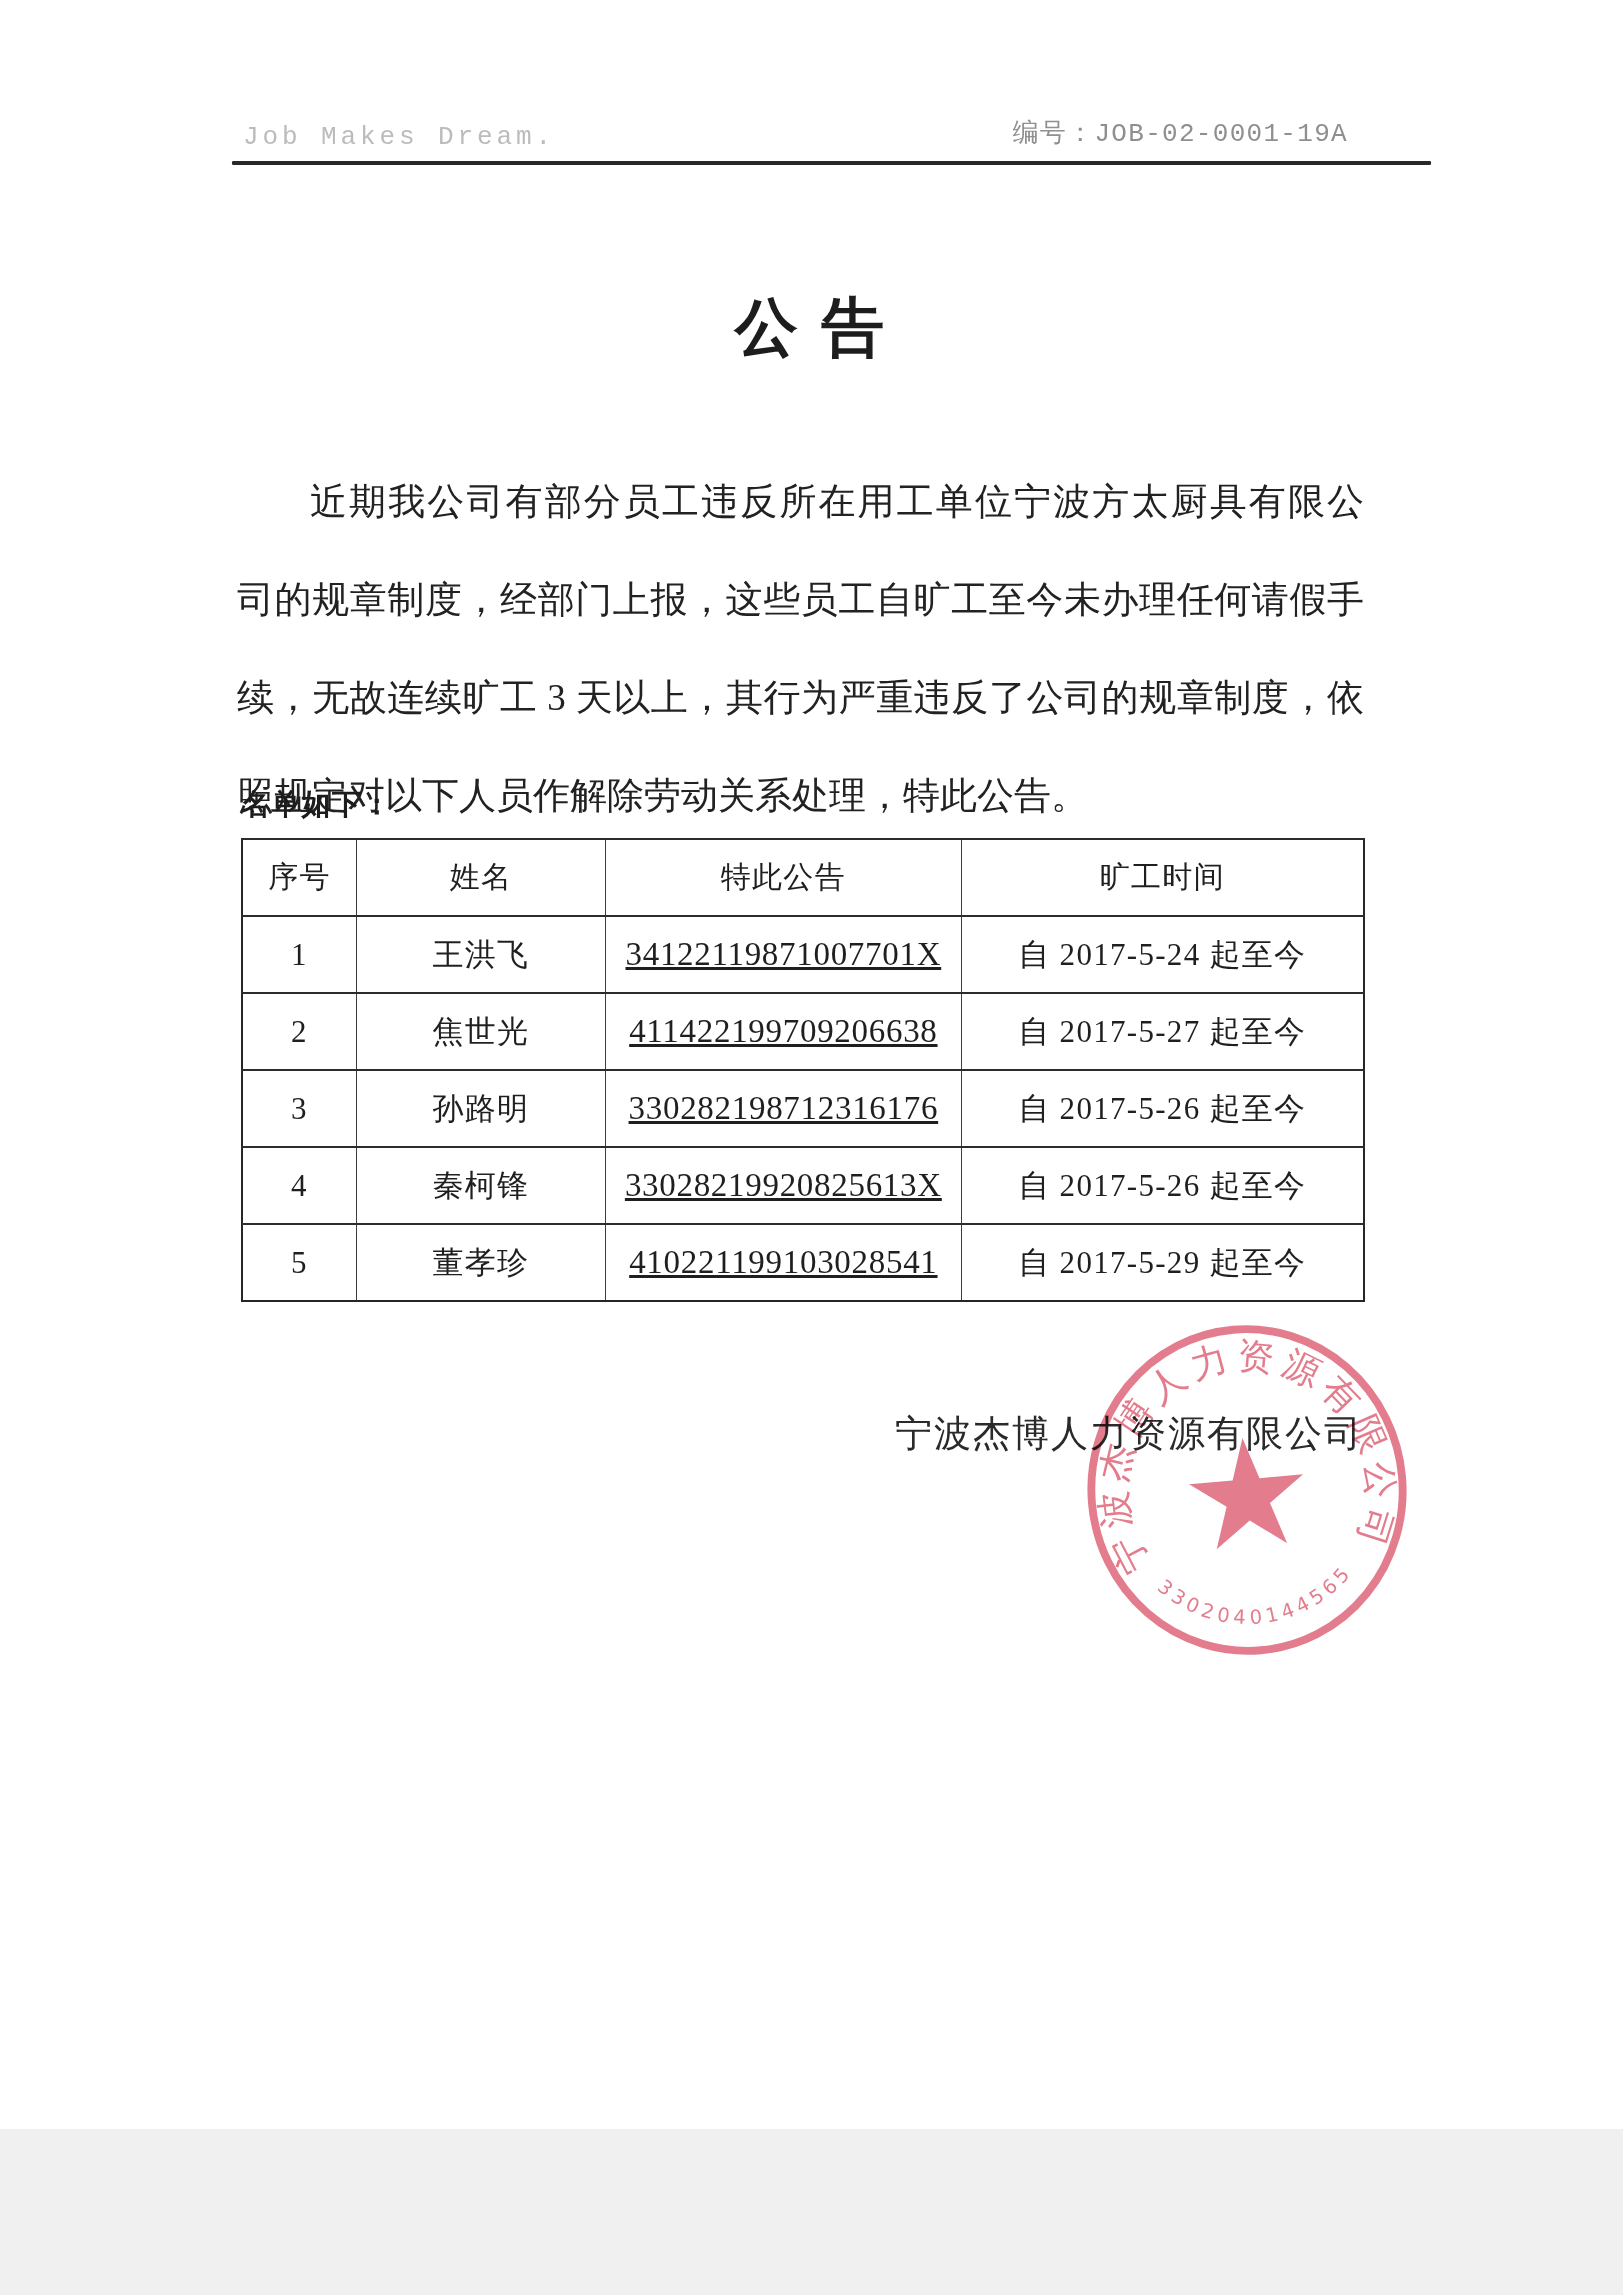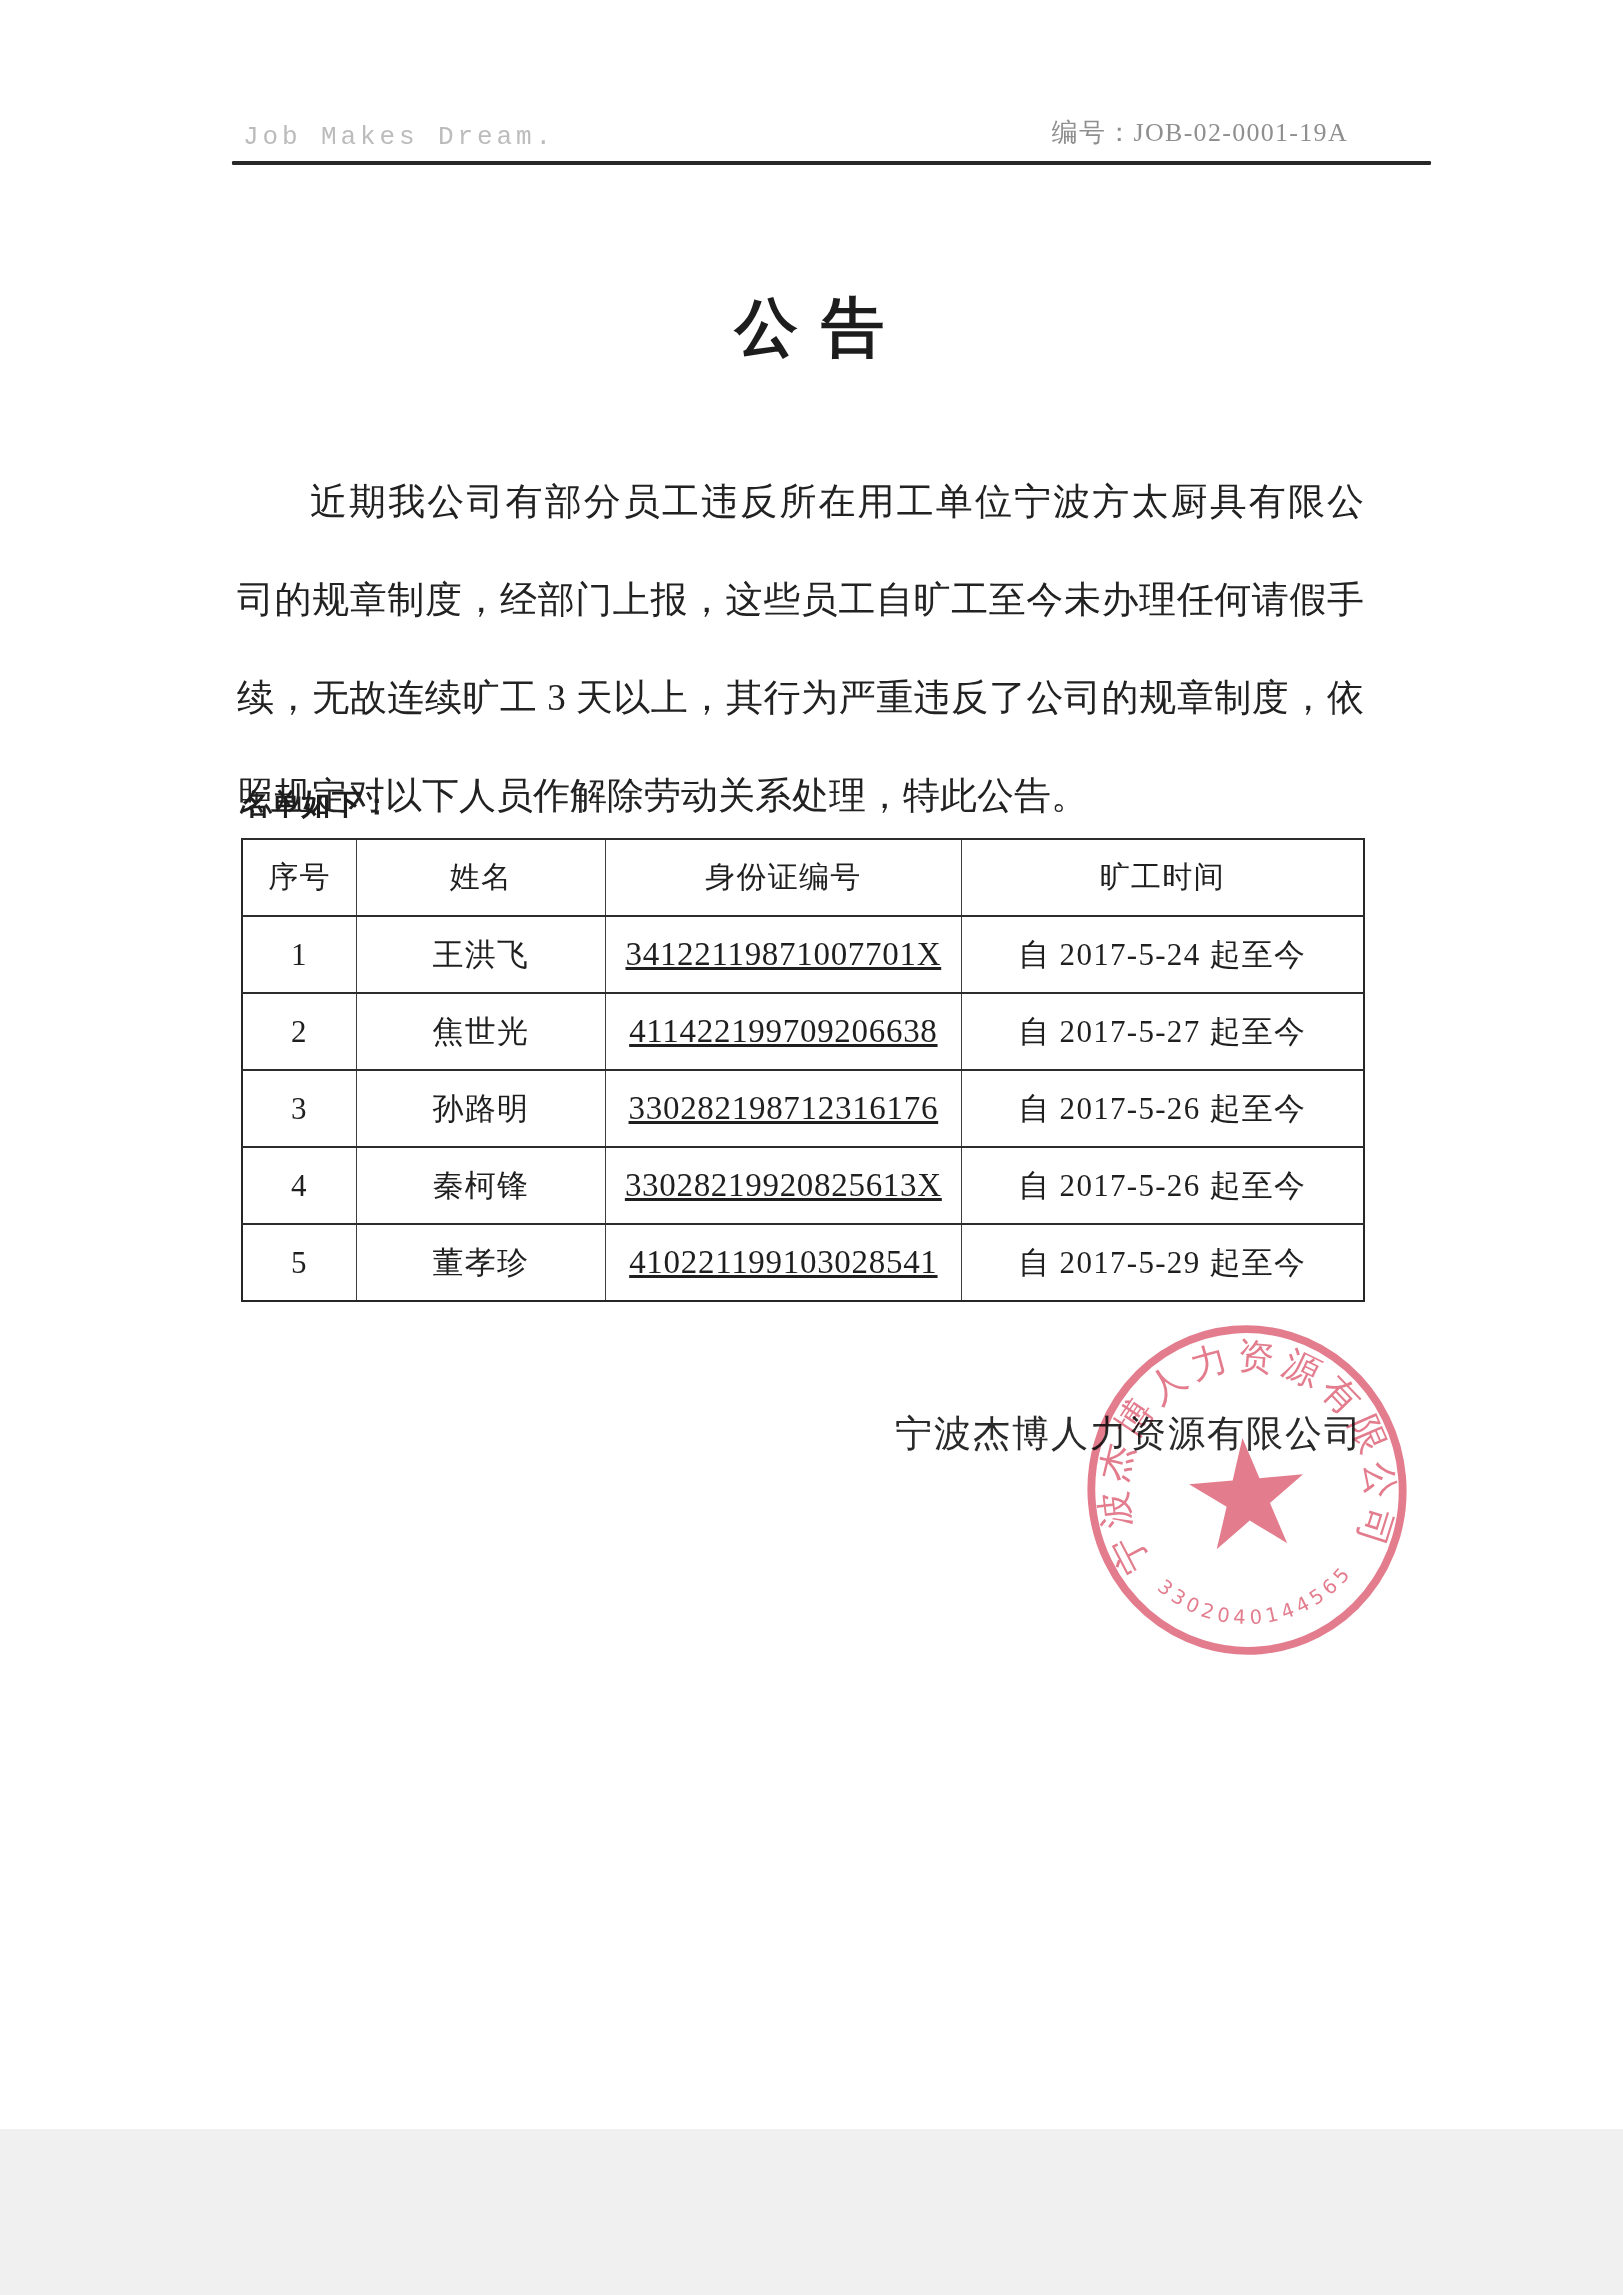--- a/index.html
+++ b/index.html
@@ -12,21 +12,21 @@
     overflow:hidden;
   }
   
   .hdr-slogan {
     position:absolute; left:243px; top:122px;
     font-family:"Liberation Mono","DejaVu Sans Mono",monospace;
     font-size:26px; color:#bcbcbc; letter-spacing:3.9px; white-space:nowrap;
   }
   .hdr-number {
     position:absolute; right:275px; top:115px;
-    font-family:Liberation Serif, serif;
+    font-family:Liberation Mono, monospace;
     font-size:26px; color:#8f8f8f; letter-spacing:1.3px; white-space:nowrap;
   }
   .hdr-rule {
     position:absolute; left:232px; top:161px;
     width:1199px; height:3.9px; background:#282828; border-radius:1.3px;
   }
   
   .doc-title {
     position:absolute; left:0; top:285px; width:1623px;
     text-align:center; font-size:63px; font-weight:bold;
@@ -109,21 +109,21 @@
     <colgroup>
         <col class="c1">
         <col class="c2">
         <col class="c3">
         <col class="c4">
       </colgroup>
     <tbody>
         <tr>
       <th>序号</th>
       <th>姓名</th>
-      <th>身份证编号</th>
+      <th>特此公告</th>
       <th>旷工时间</th>
     </tr>
     <tr>
       <td>1</td>
       <td>王洪飞</td>
       <td class="id-cell">34122119871007701X</td>
       <td>自 2017-5-24 起至今</td>
     </tr>
     <tr>
       <td>2</td>

